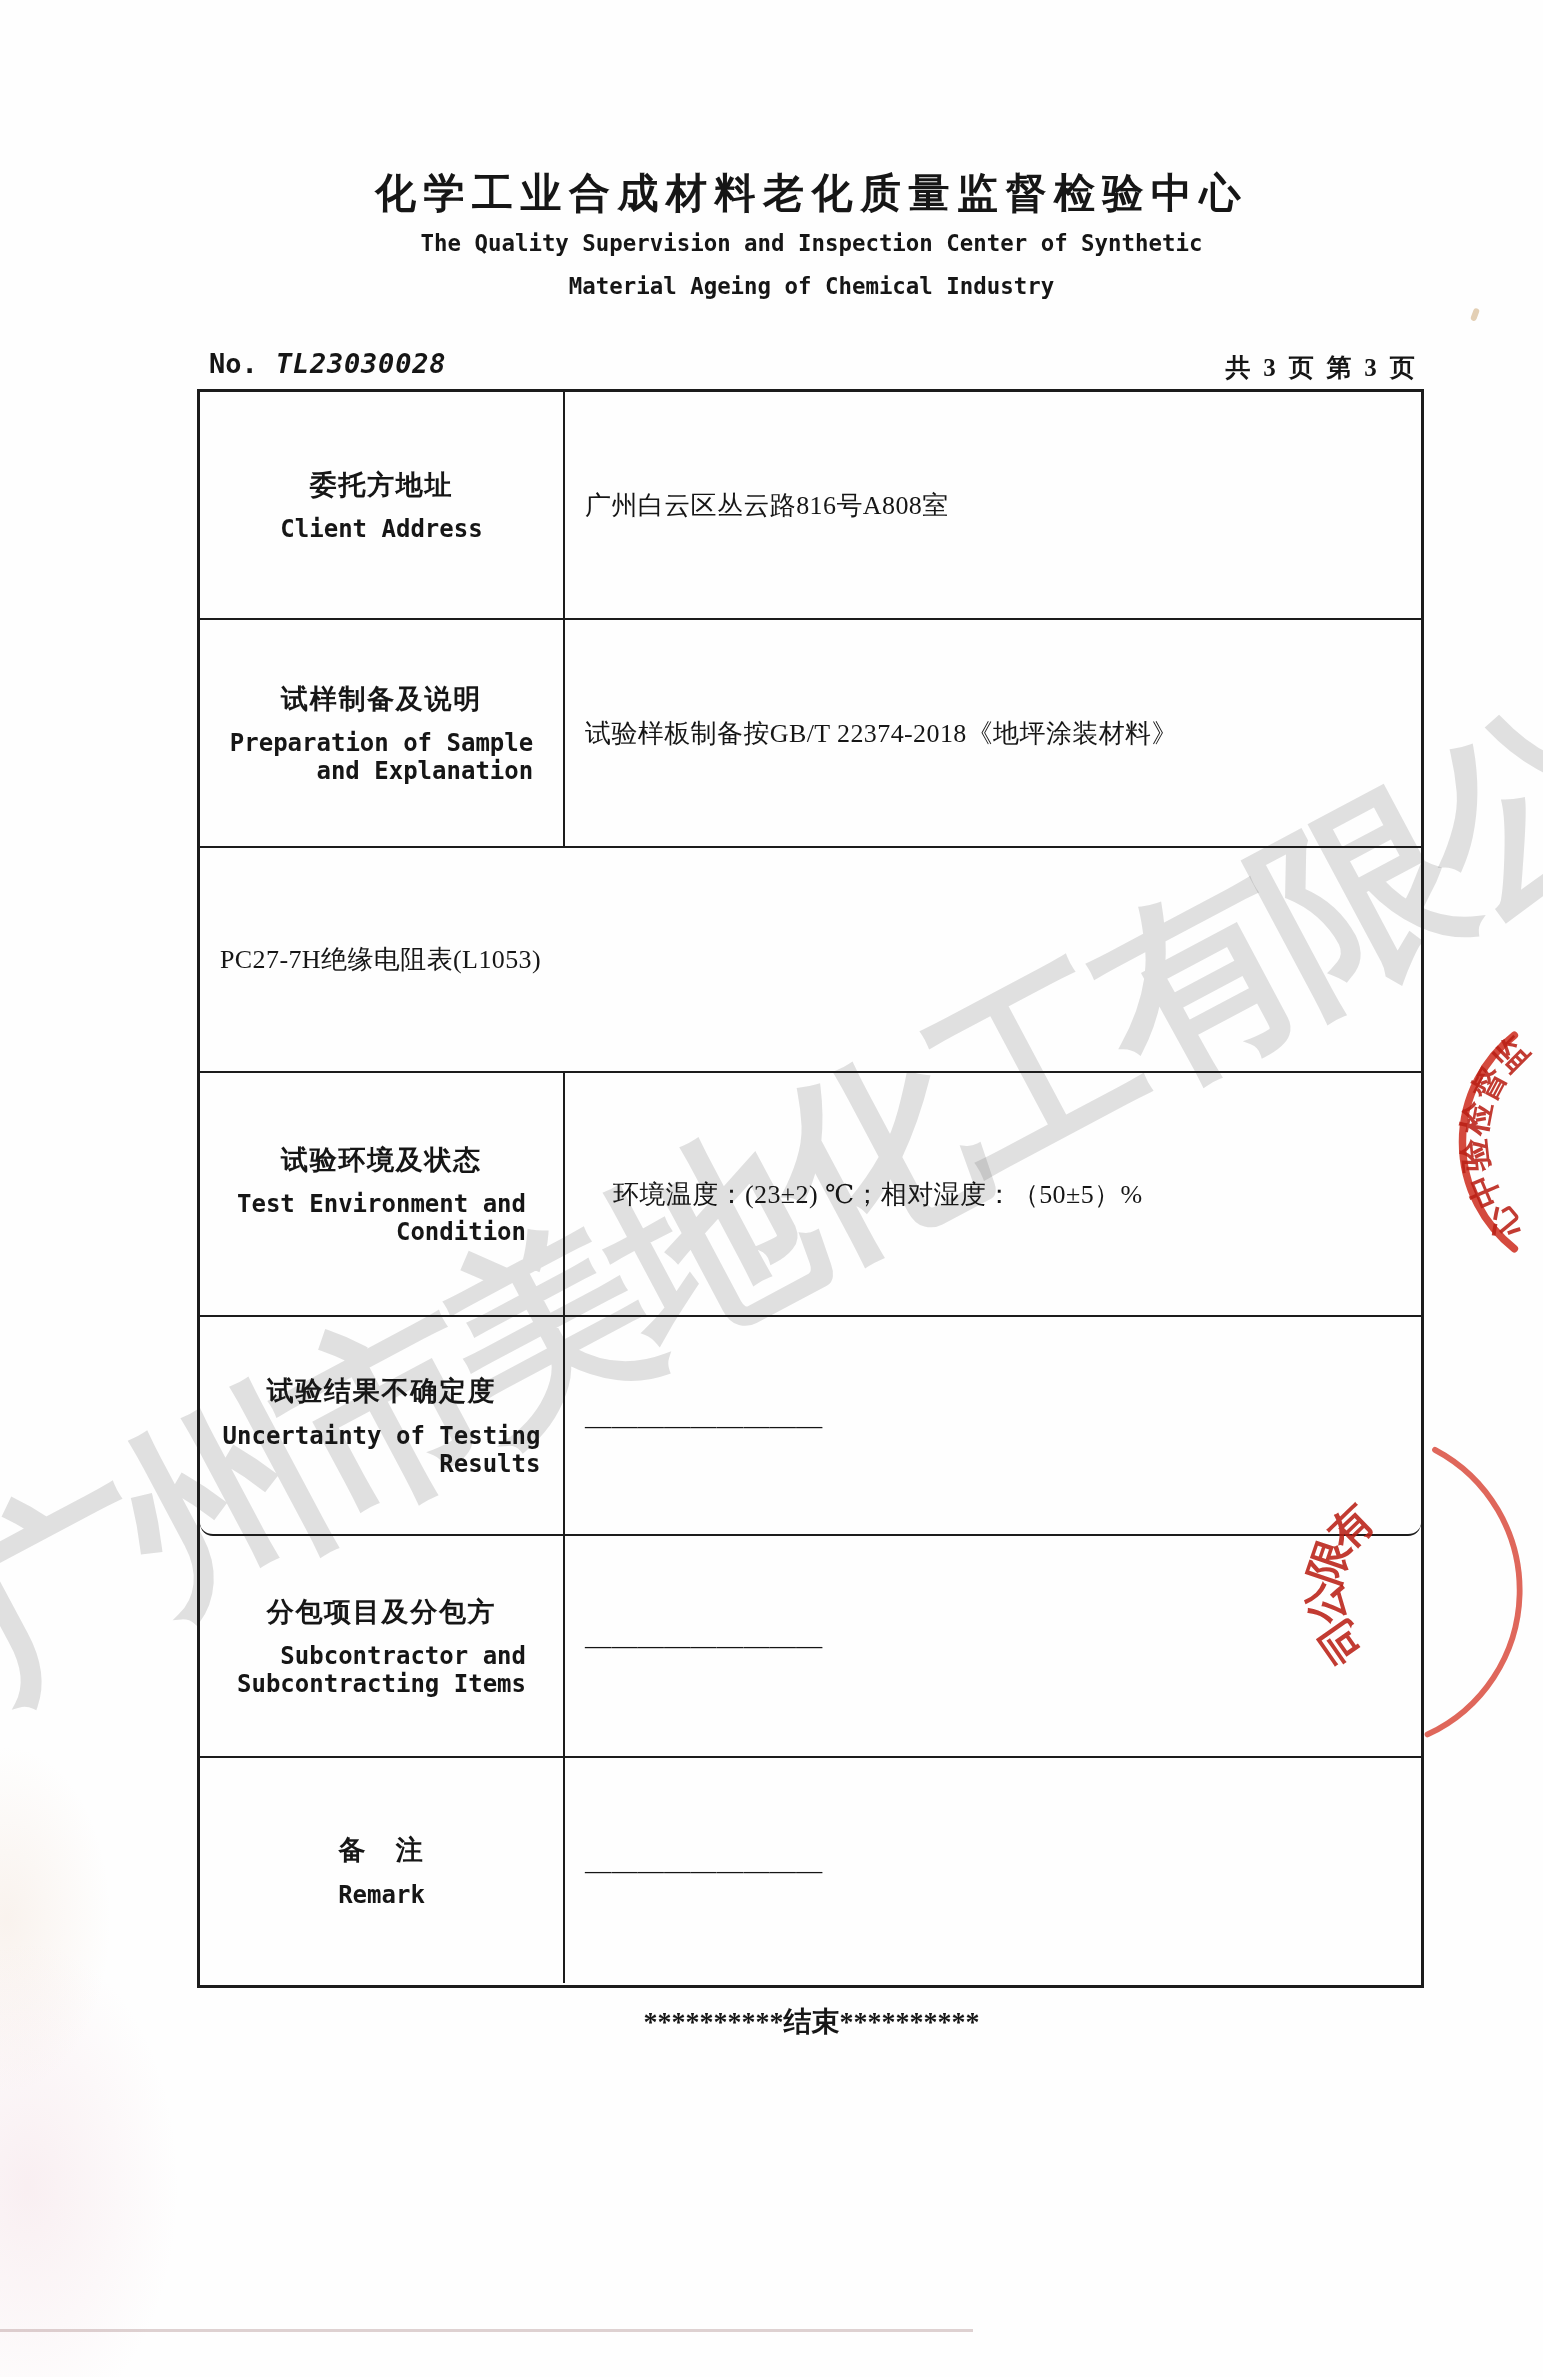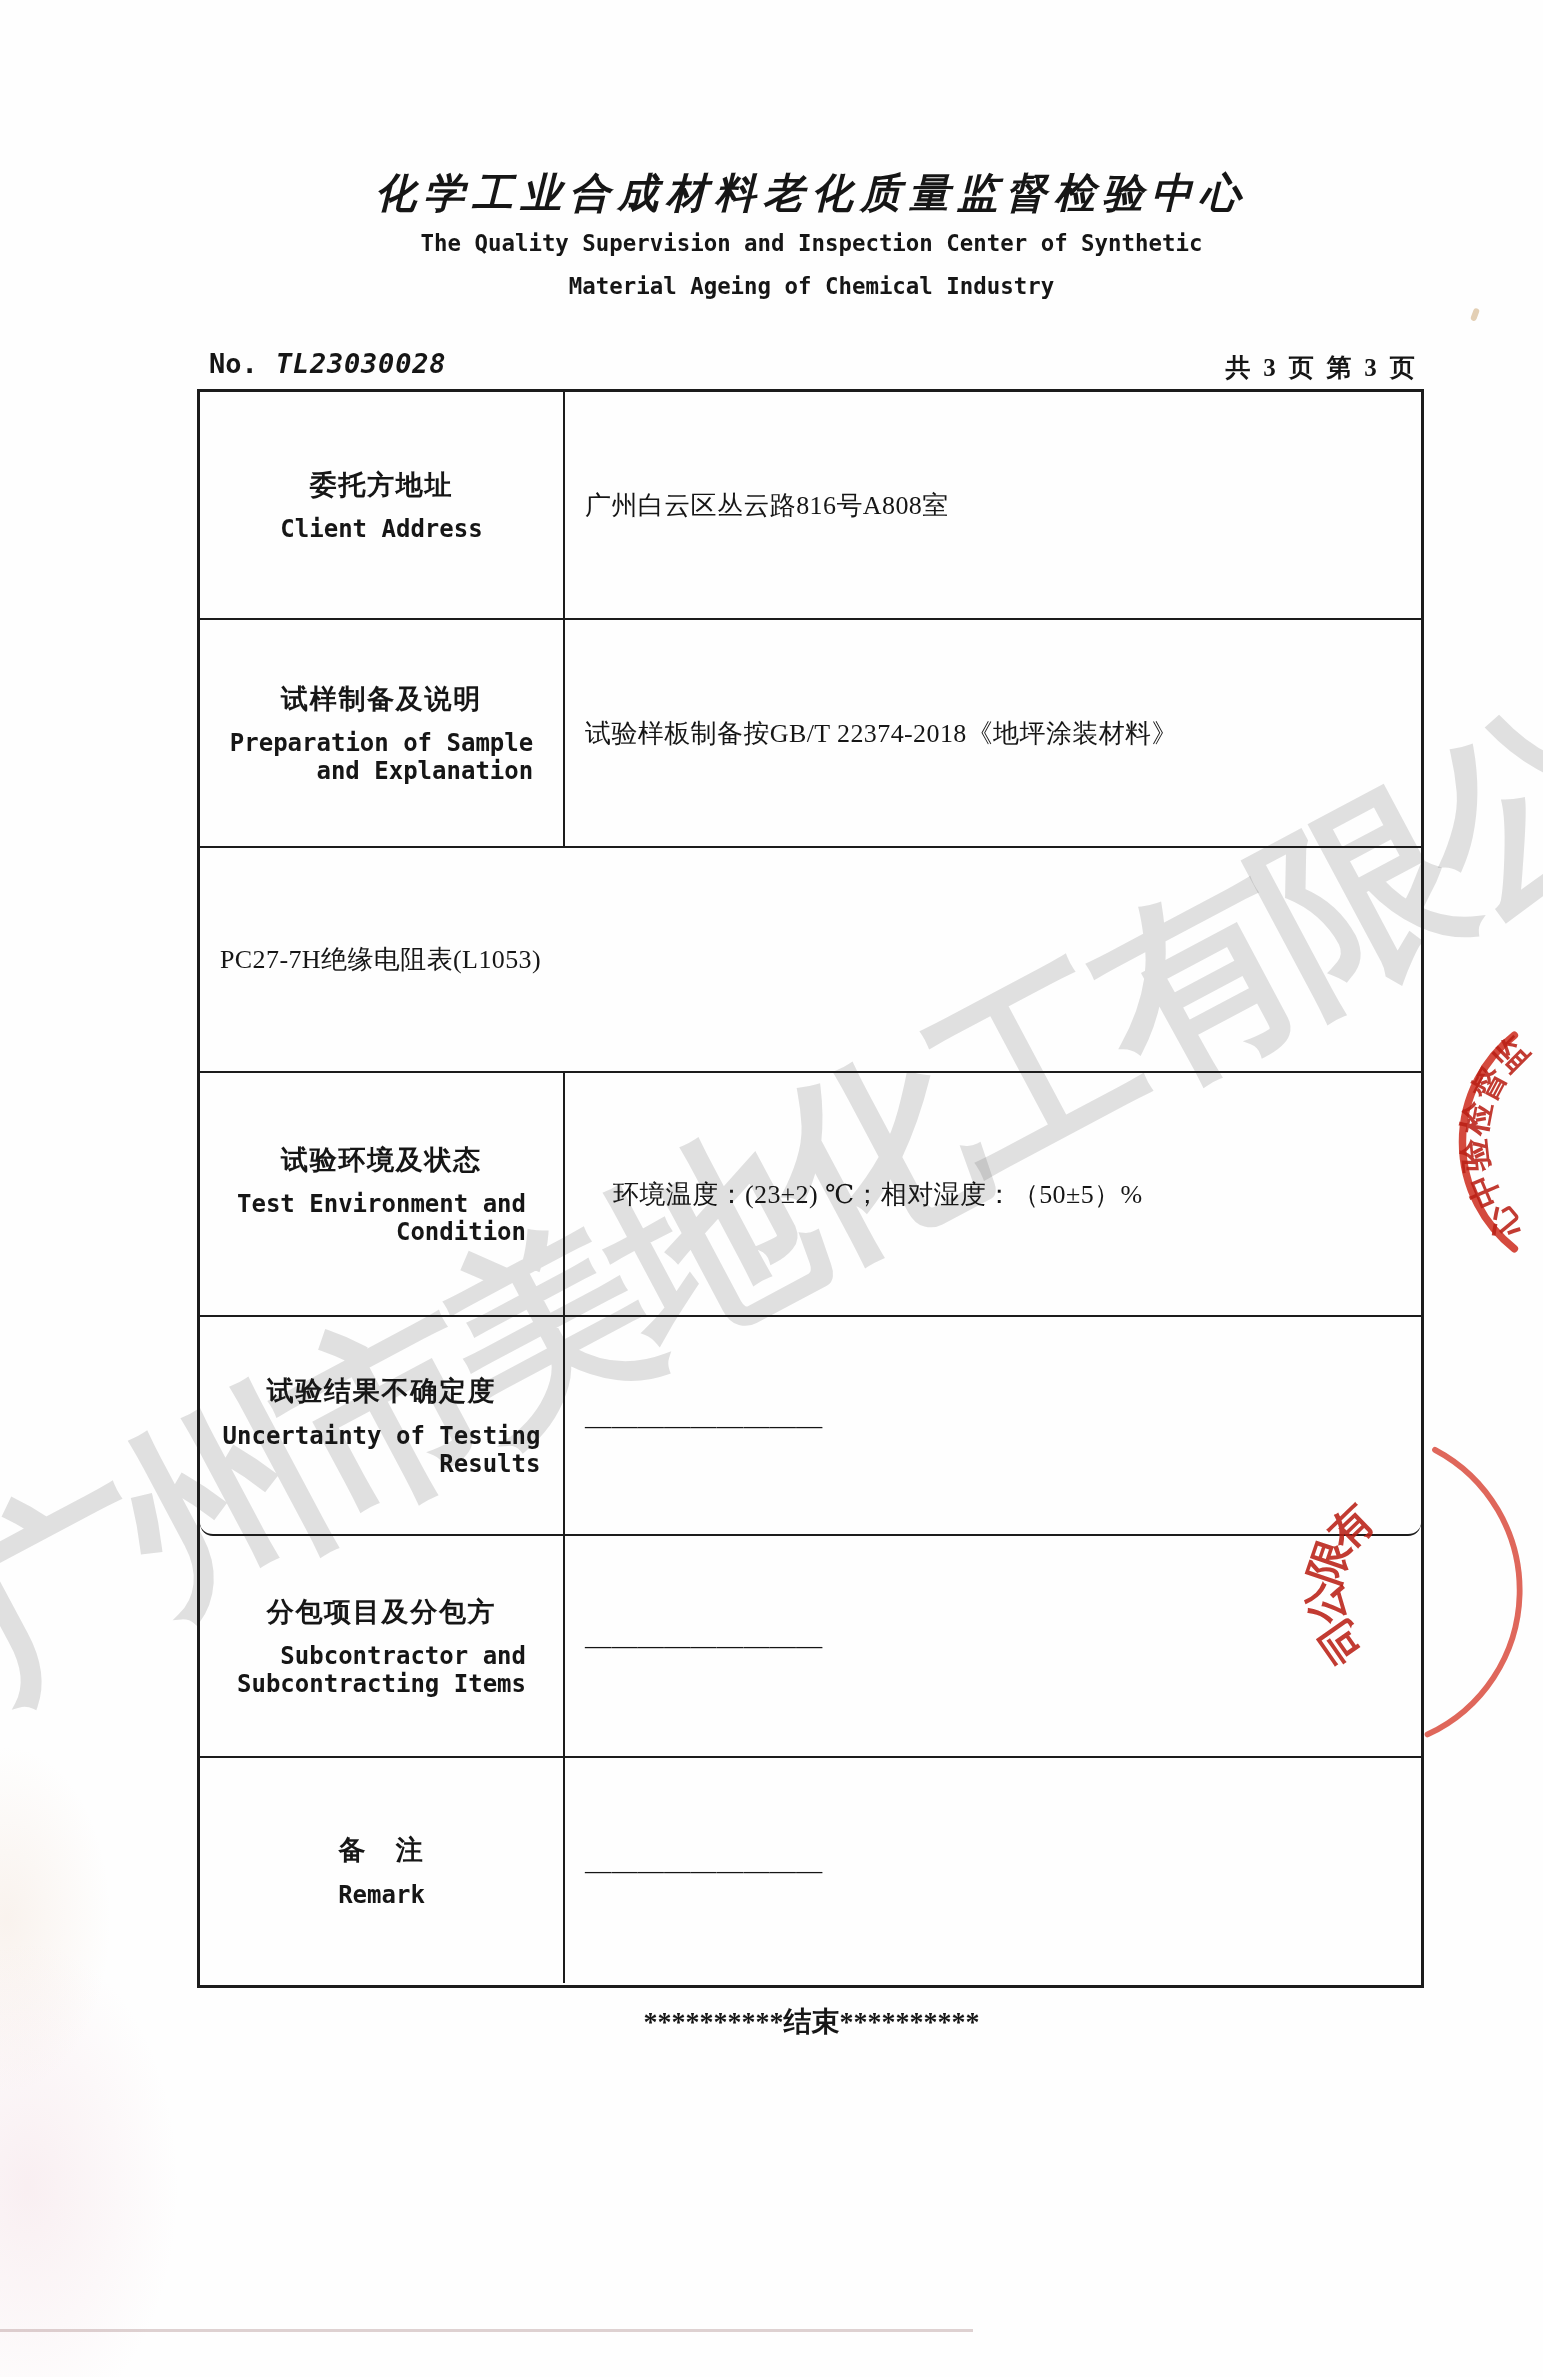--- a/index.html
+++ b/index.html
@@ -25,21 +25,20 @@
     transform-origin:0 50%;
     z-index:1;
     pointer-events:none;
   }
   
   .title-zh{
     position:absolute;left:199px;width:1225px;top:166px;
     text-align:center;
     font-size:41px;font-weight:700;letter-spacing:7.5px;
     z-index:2;
-    font-style:italic;
   }
   .title-en{
     position:absolute;left:199px;width:1225px;
     text-align:center;
     font-family:"DejaVu Sans Mono","Liberation Mono",monospace;
     font-size:22.4px;font-weight:700;
     z-index:2;
   }
   .title-en.l1{top:230px;}
   .title-en.l2{top:273px;}

